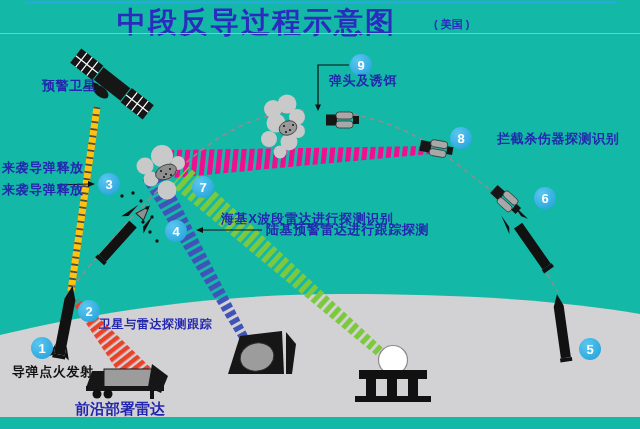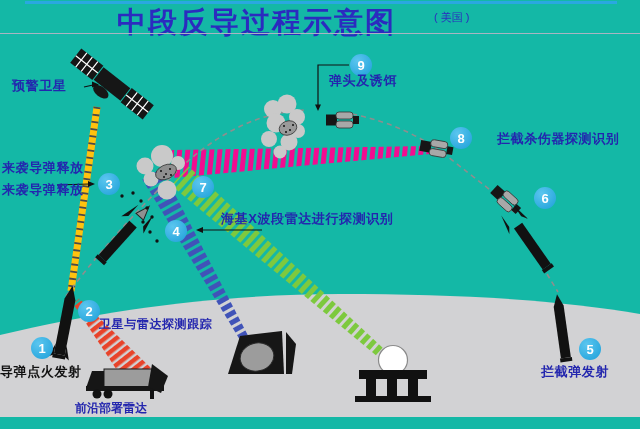--- a/index.html
+++ b/index.html
@@ -2,24 +2,24 @@
 <html><head>
 <meta charset="utf-8">
 <style>
   html,body{margin:0;padding:0;background:#fff;}
   .stage{position:relative;width:640px;height:429px;background:#14b8a6;overflow:hidden;
          font-family:"Liberation Sans","DejaVu Sans",sans-serif;}
   .abs{position:absolute;}
   .topbar{left:25px;top:1px;width:592px;height:3px;background:#29A8E0;}
   .underline{left:0;top:33px;width:640px;height:1px;background:#A9B4C2;}
   .title{left:117px;top:3px;color:#2B2BBF;font-weight:bold;font-size:29px;letter-spacing:2px;white-space:nowrap;}
-  .subtitle{left:434px;top:10px;color:#2B2BBF;font-weight:normal;font-size:11px;white-space:nowrap;}
+  .subtitle{left:434px;top:17px;color:#2B2BBF;font-weight:bold;font-size:11px;white-space:nowrap;}
   .lbl{position:absolute;color:#2326AE;font-weight:bold;font-size:13px;letter-spacing:0.6px;white-space:nowrap;}
   .lbl.black{color:#111;}
-  .lbl.sm{font-size:12px;letter-spacing:0;}
+  .lbl.sm{font-size:15px;letter-spacing:0;}
   .badge{position:absolute;width:22px;height:22px;border-radius:50%;
          background:radial-gradient(circle at 35% 30%, #5BC6EF, #1D9FD9);
          color:#fff;font-weight:bold;font-size:13px;display:flex;align-items:center;justify-content:center;}
   svg.scene{position:absolute;left:0;top:0;}
 </style>
 </head>
 <body>
 
 <div class="stage">
 
@@ -204,25 +204,25 @@
   <div class="badge" style="left:31px;top:337px;">1</div>
   <div class="badge" style="left:78px;top:300px;">2</div>
   <div class="badge" style="left:98px;top:173px;">3</div>
   <div class="badge" style="left:165px;top:220px;">4</div>
   <div class="badge" style="left:579px;top:338px;">5</div>
   <div class="badge" style="left:534px;top:187px;">6</div>
   <div class="badge" style="left:192px;top:176px;">7</div>
   <div class="badge" style="left:450px;top:127px;">8</div>
   <div class="badge" style="left:350px;top:54px;">9</div>
 
-  <div class="lbl black" style="left:0;top:363px;">导弹点火发射</div>
+  <div class="lbl black" style="left:12px;top:363px;">导弹点火发射</div>
   <div class="lbl" style="left:2px;top:159px;">来袭导弹释放</div>
   <div class="lbl" style="left:99px;top:316px;font-size:12px;">卫星与雷达探测跟踪</div>
   <div class="lbl" style="left:2px;top:181px;">来袭导弹释放</div>
-  <div class="lbl" style="left:541px;top:363px;">拦截弹发射</div>
+  <div class="lbl" style="left:266px;top:221px;">陆基预警雷达进行跟踪探测</div>
   <div class="lbl" style="left:221px;top:178px;margin-top:32px;">海基X波段雷达进行探测识别</div>
   <div class="lbl" style="left:497px;top:130px;">拦截杀伤器探测识别</div>
   <div class="lbl" style="left:329px;top:72px;">弹头及诱饵</div>
 
-  <div class="lbl" style="left:12px;top:77px;text-align:center;">预警卫星</div>
+  <div class="lbl" style="left:42px;top:77px;text-align:center;">预警卫星</div>
   <div class="lbl sm" style="left:75px;top:400px;">前沿部署雷达</div>
 
 </div>
 
 </body></html>

